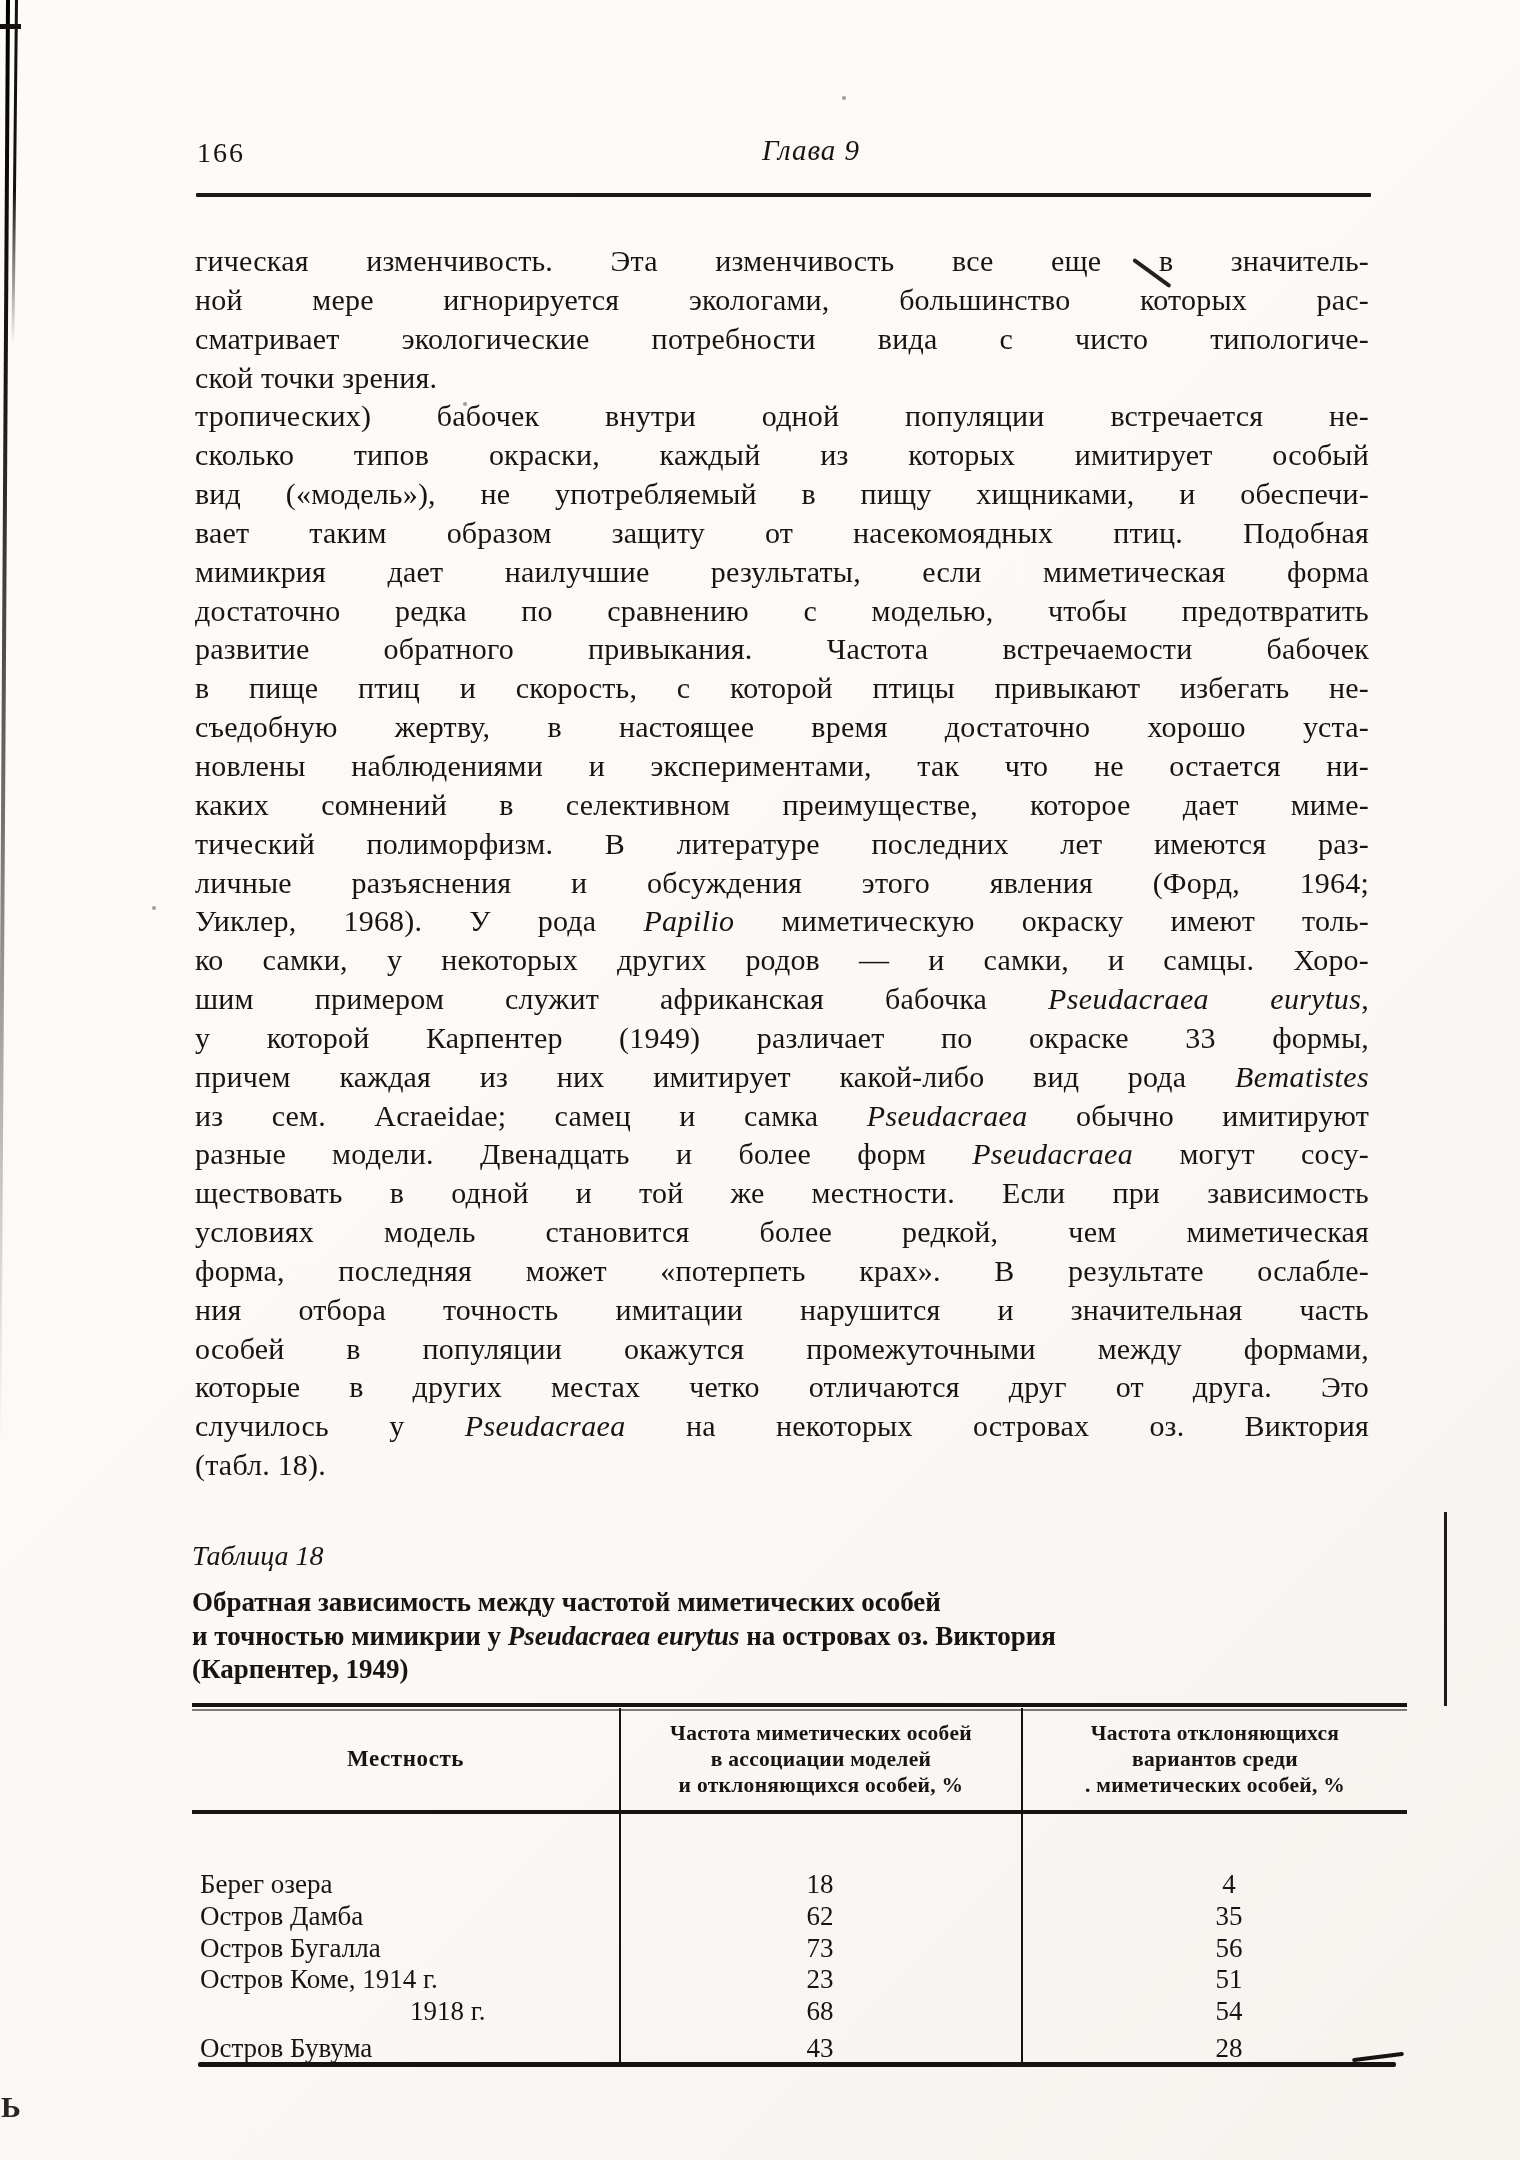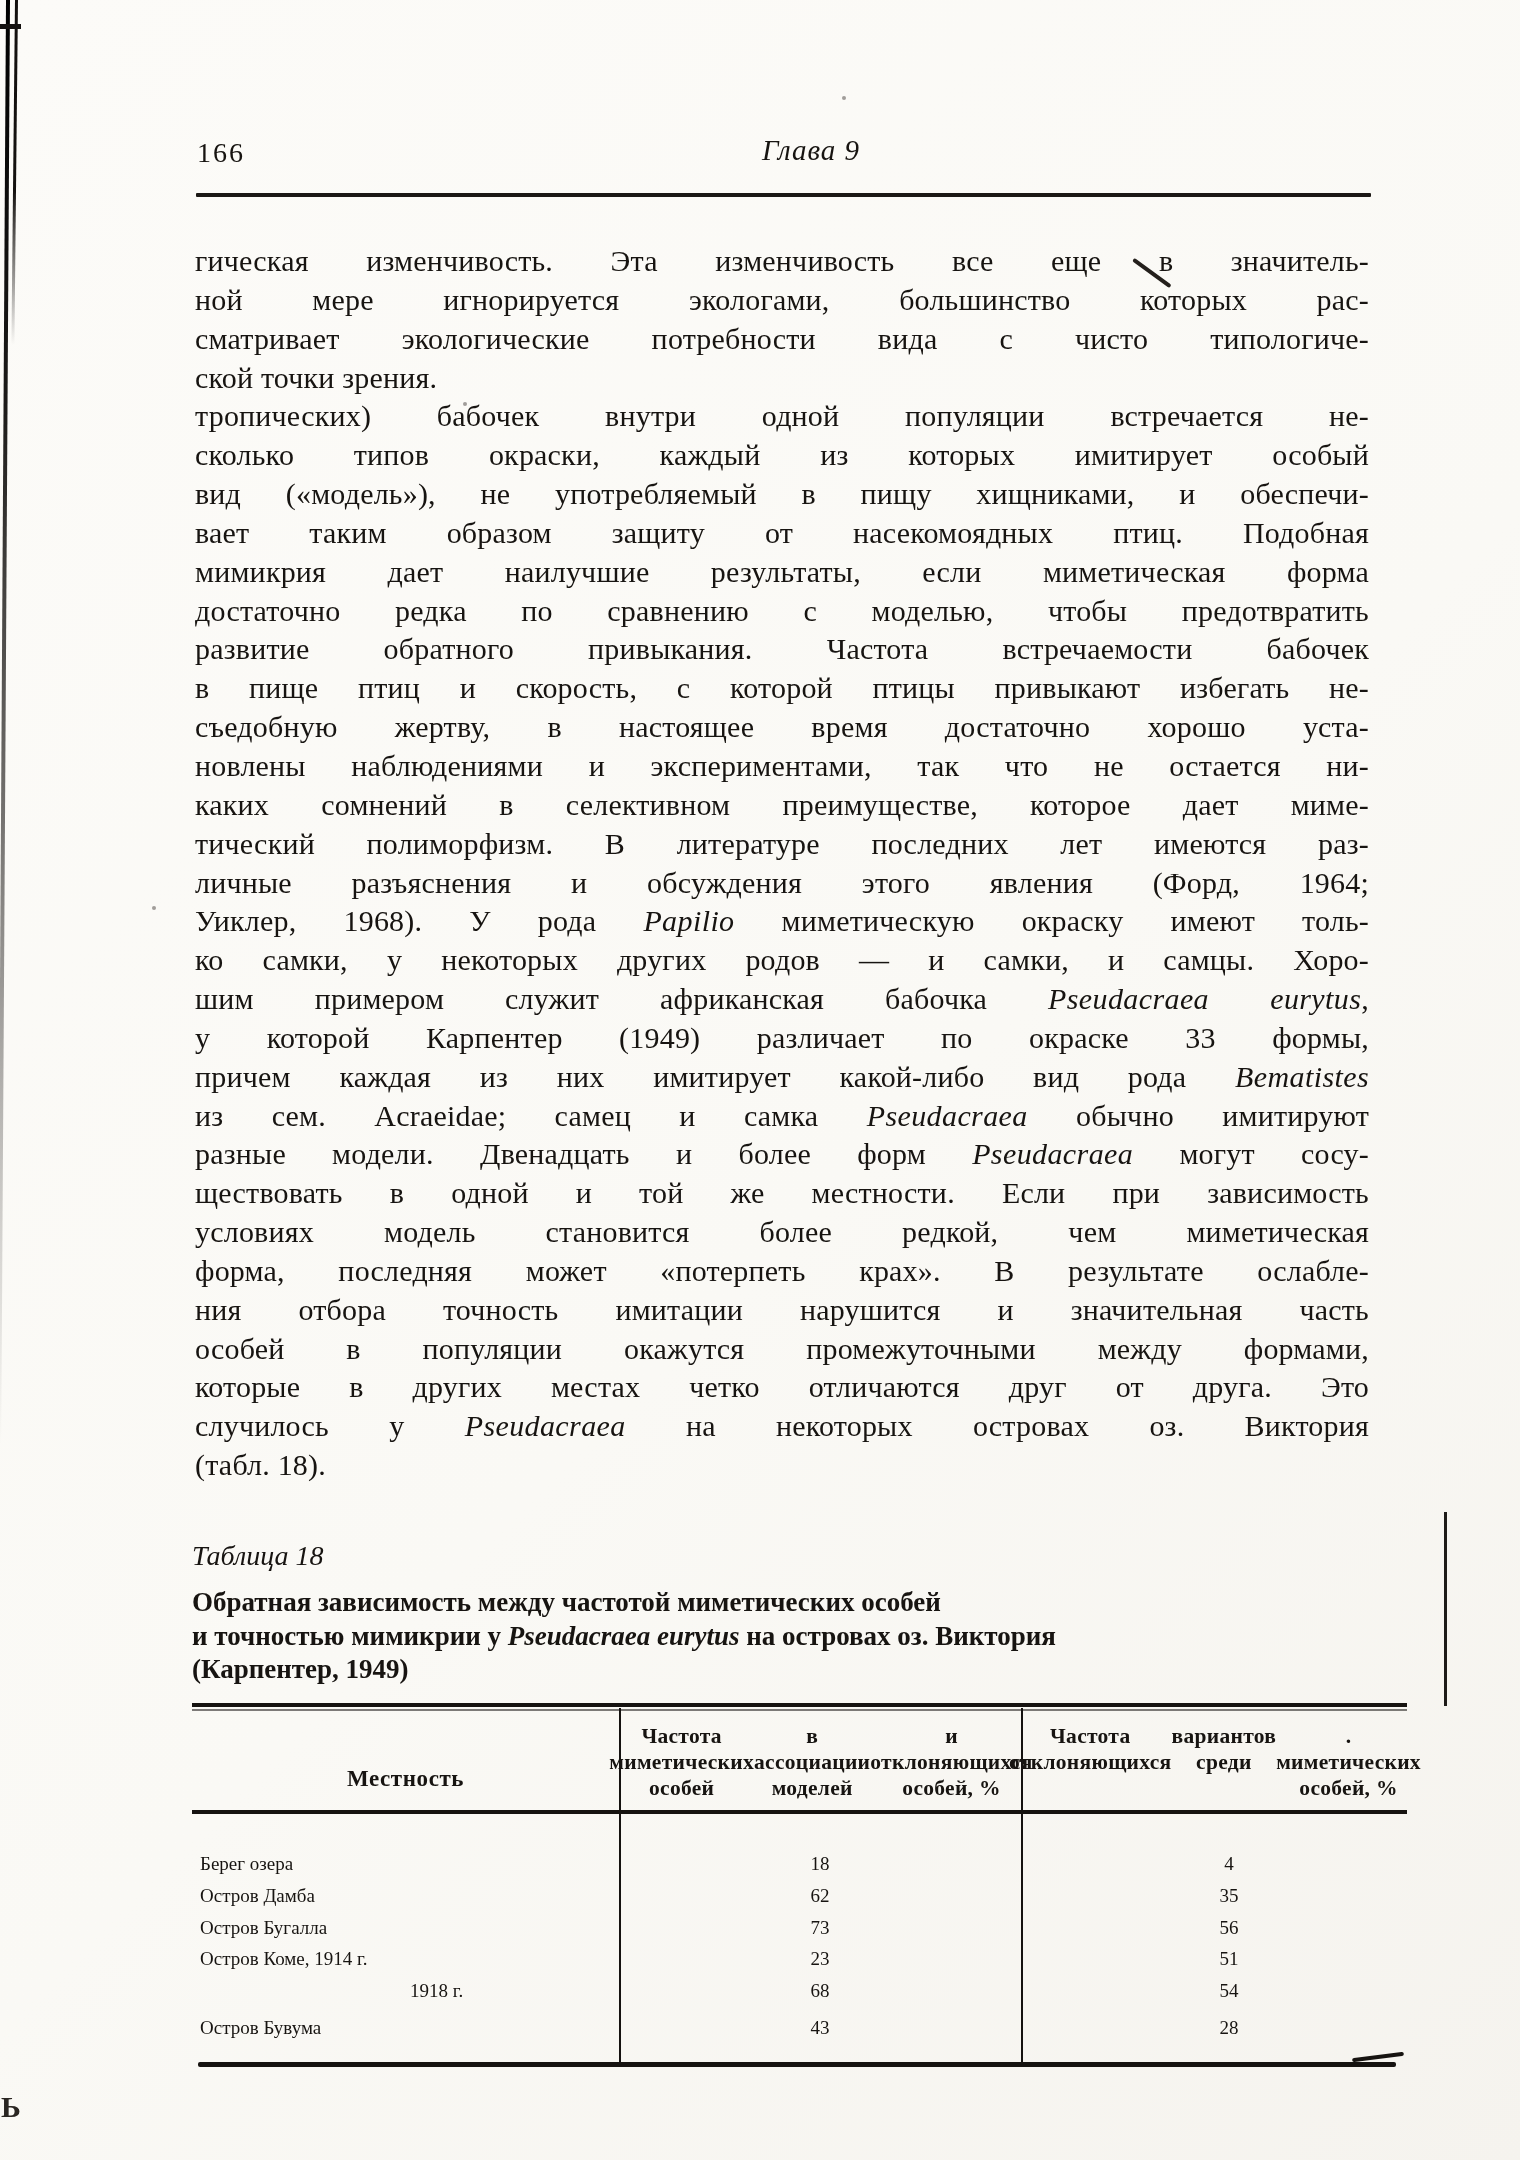--- a/index.html
+++ b/index.html
@@ -35,30 +35,30 @@
   .rule{position:absolute;left:0;width:100%;background:#161310;}
   .rule.top{top:0;height:4px;}
   .rule.topecho{top:6px;height:2px;opacity:.55;}
   .rule.headsep{top:107px;height:4px;}
   .rule.bottom{top:359px;height:5px;left:6px;width:1198px;border-radius:2px;}
   .rulehook{position:absolute;top:352px;left:1160px;width:52px;height:4px;background:#161310;transform:rotate(-7deg);border-radius:2px;}
   .vline{position:absolute;top:5px;height:354px;width:2.2px;background:#151210;}
   .vline.v1{left:427px;}
   .vline.v2{left:829px;}
   .hcell{
-    position:absolute;top:20px;height:111px;display:flex;flex-direction:row;
+    position:absolute;top:0;height:111px;display:flex;flex-direction:column;
     justify-content:center;text-align:center;font-weight:700;
     font-size:21.5px;line-height:26px;letter-spacing:.3px;
   }
   .hcell.h1{left:0;width:427px;font-size:23px;letter-spacing:.6px;align-items:center;}
   .hcell.h2{left:429px;width:400px;}
   .hcell.h3{left:831px;width:384px;}
   .trow{
     position:absolute;left:0;width:100%;height:34px;display:grid;
-    grid-template-columns:427px 402px 386px;font-size:19px;line-height:34px;
+    grid-template-columns:427px 402px 386px;font-size:27px;line-height:34px;margin-top:20px;
   }
   .trow .c1{padding-left:8px;}
   .trow .c1.deep{padding-left:218px;}
   .trow .c2{text-align:center;}
   .trow .c3{text-align:center;transform:translateX(15px);}
   
   .art{position:absolute;pointer-events:none;}
   .bindA{left:6px;top:0;width:4px;height:1445px;transform:rotate(.35deg);transform-origin:top left;
     background:linear-gradient(#000 0%,#1c1a18 28%,rgba(25,22,20,.55) 60%,rgba(25,22,20,.18) 85%,rgba(25,22,20,0) 100%);}
   .bindB{left:15px;top:0;width:2.5px;height:345px;transform:rotate(.6deg);transform-origin:top left;

